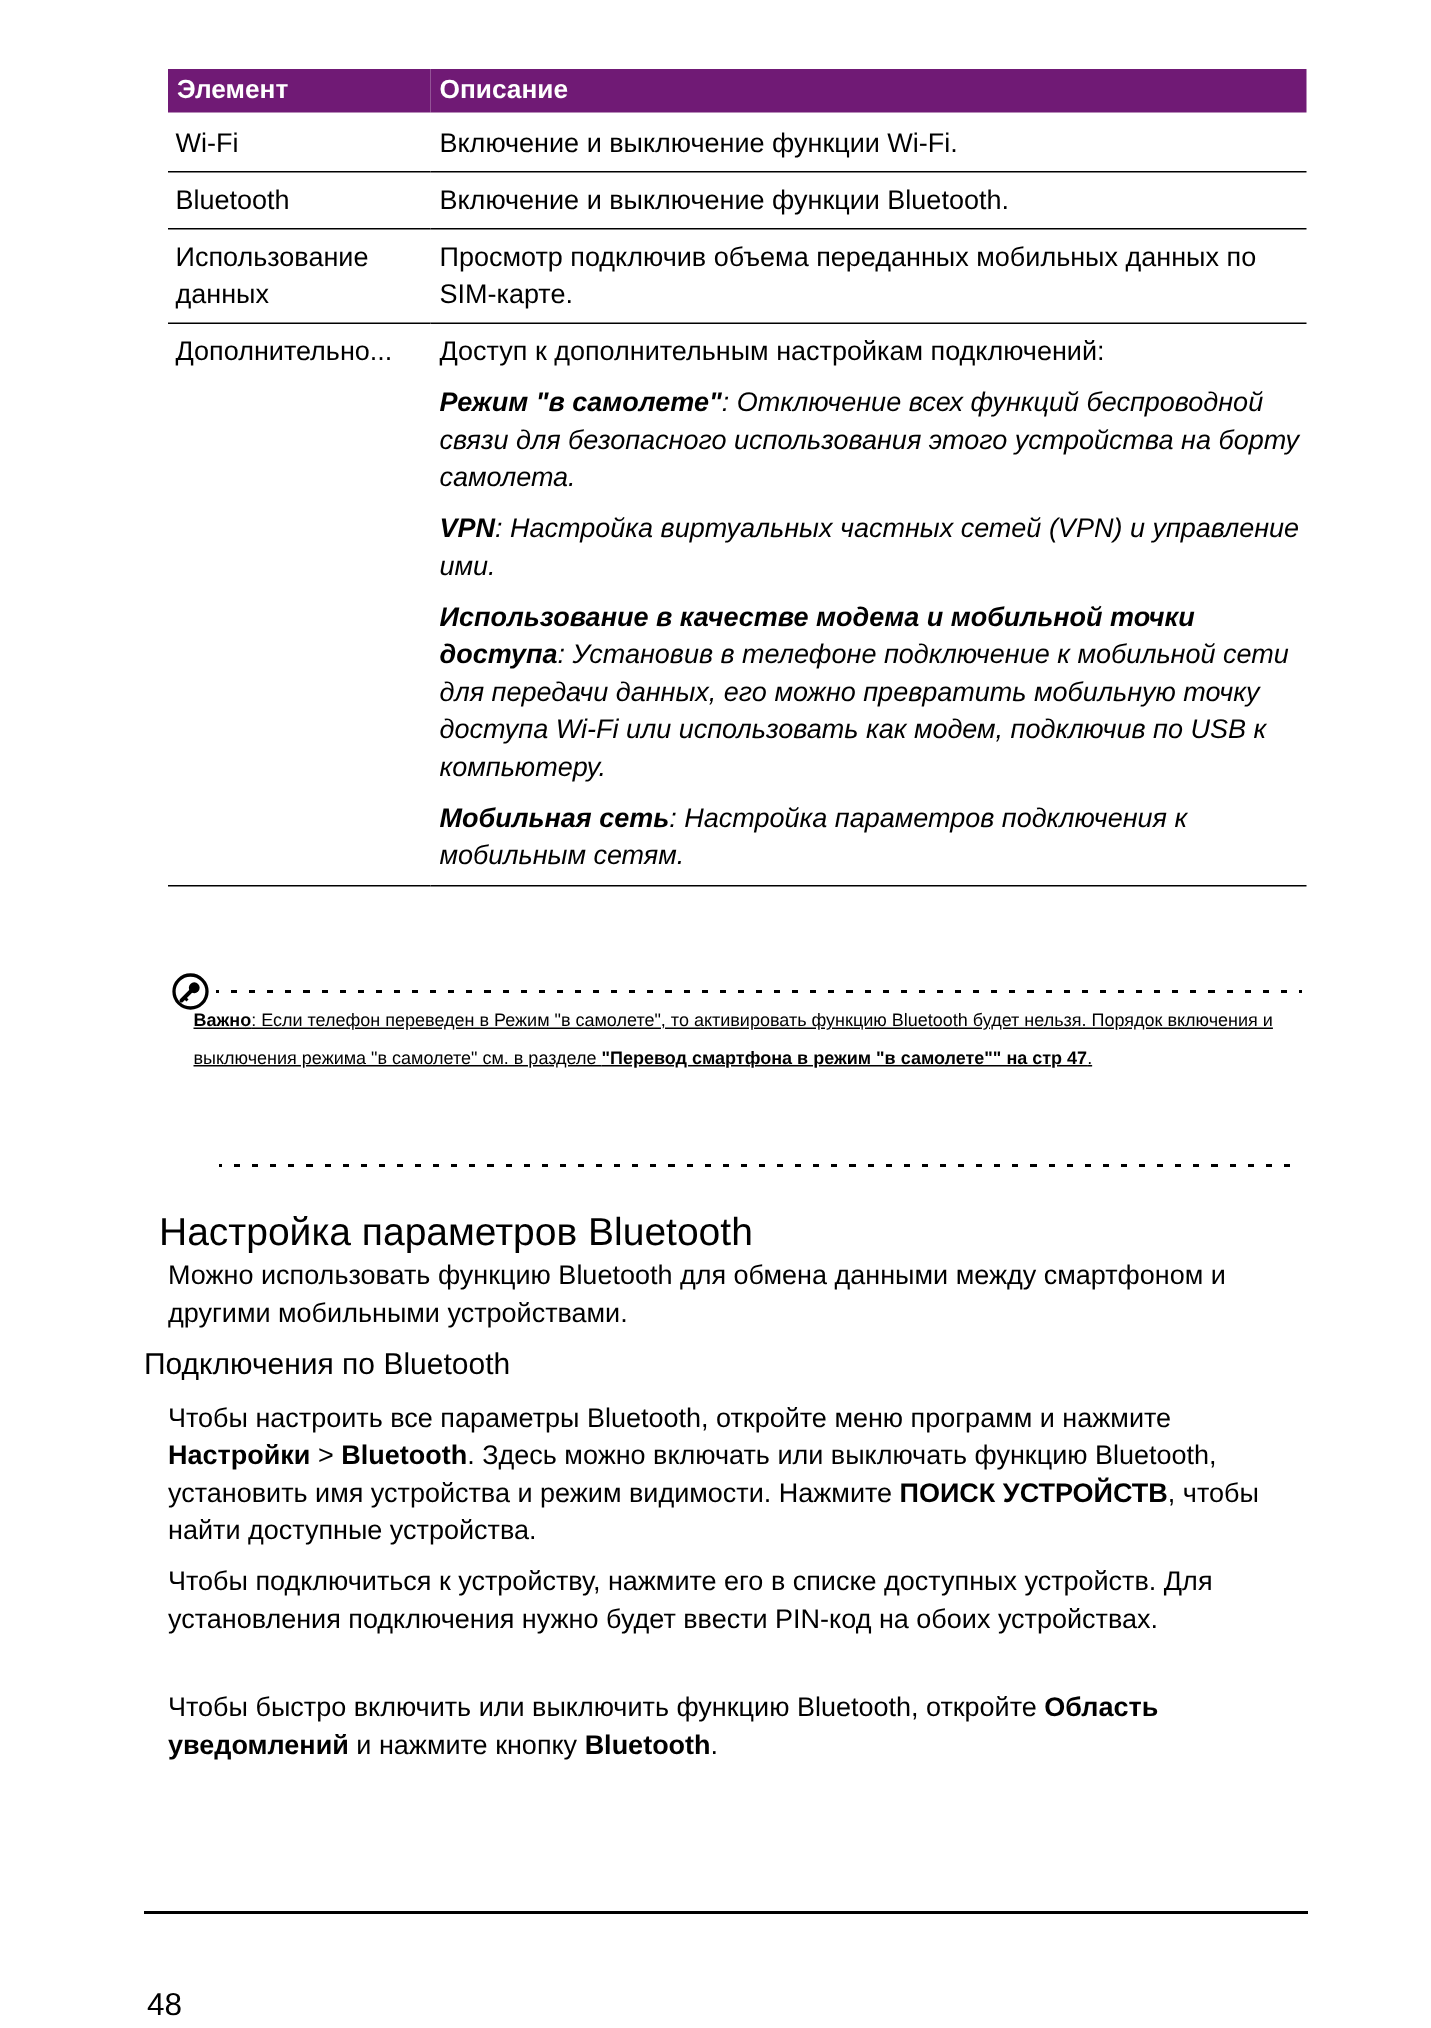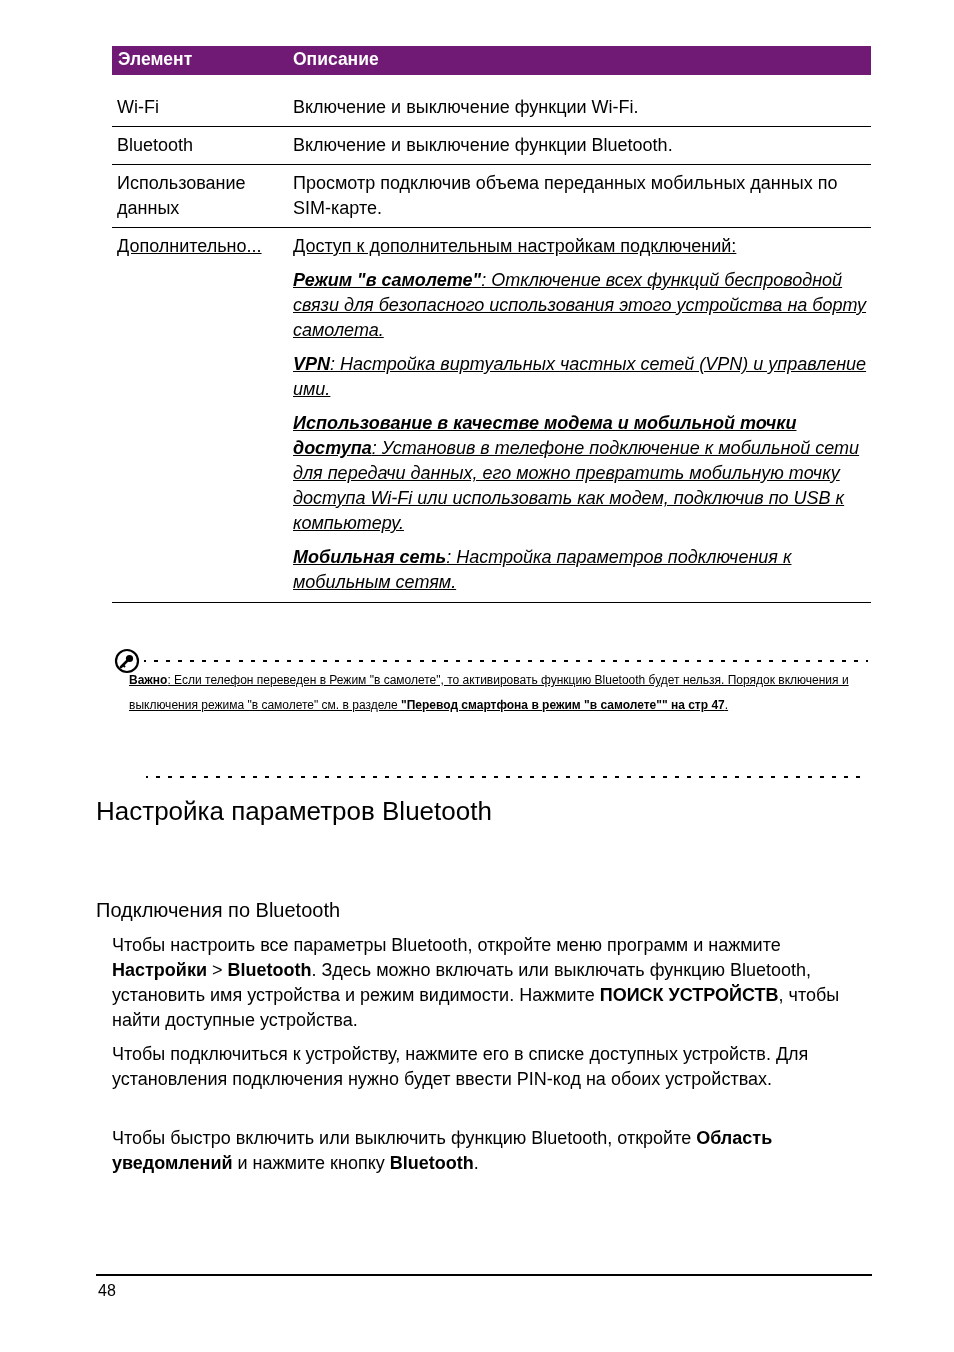--- a/index.html
+++ b/index.html
@@ -14,49 +14,49 @@
     .tbl th {
       background: #701a75; color: #fff; font-weight: bold; font-size: 17.5px;
       text-align: left; padding: 3px 6px 5px 6px; height: 21px; line-height: 21px;
     }
     .tbl td {
       font-size: 18px; line-height: 25px; vertical-align: top;
       padding: 6px 6px 6px 6px; border-bottom: 1px solid #000;
     }
     .tbl td.c1 { width: 164px; padding-left: 5px; }
     .tbl td.c2 { padding-left: 6px; padding-right: 4px; }
-    .tbl tr.first td { padding-top: 20px; }
+    .tbl tr.first td { padding-top: 8px; }
     .sub { font-style: italic; margin-top: 9px; }
     .sub b { font-weight: bold; }
-    .tbl tr.last td { padding-bottom: 7px; border-bottom: 1.5px solid #000; text-decoration: underline; }
+    .tbl tr.last td { padding-bottom: 7px; border-bottom: 1.5px solid #000; }
 
     
     .note { position: absolute; left: 112px; top: 646px; width: 760px; }
     .note-icon {
       position: absolute; left: 2px; top: 2px; width: 26px; height: 26px;
     }
     .dots {
       position: absolute; height: 0; border-top: 2px dashed #000;
       border-image: repeating-linear-gradient(90deg, #000 0 4px, transparent 4px 12px) 2;
     }
     .dots.top { left: 32px; top: 14px; width: 724px; }
     .dots.bottom { left: 34px; top: 130px; width: 722px; }
     .note-text {
       position: absolute; left: 17px; top: 22px; width: 725px;
       font-size: 12px; line-height: 25px; text-decoration: underline;
     }
 
     
-    .h1 { position: absolute; left: 96px; top: 795px; font-size: 26px; line-height: 32px; font-weight: normal; margin: 0; }
+    .h1 { position: absolute; left: 96px; top: 795px; font-size: 26px; line-height: 32px; font-weight: normal; margin: 10px; }
     .p { position: absolute; left: 112px; width: 760px; font-size: 18px; line-height: 25px; margin: 0; }
     .h2 { position: absolute; left: 96px; top: 897px; font-size: 20px; line-height: 26px; font-weight: normal; margin: 0; }
 
     
     .footer-rule { position: absolute; left: 96px; top: 1274px; width: 776px; height: 0; border-top: 2px solid #000; }
-    .page-num { position: absolute; left: 98px; top: 1278px; font-size: 16px; line-height: 26px; }
+    .page-num { position: absolute; left: 98px; top: 1324px; font-size: 21px; line-height: 26px; }
   </style>
 </head>
 <body>
 
 <div class="page">
 
   <table class="tbl">
     <thead>
       <tr>
         <th>Элемент</th>
@@ -95,20 +95,21 @@
       <circle cx="15.5" cy="10.5" r="3.6" fill="#000"></circle>
       <line x1="13.5" y1="12.5" x2="7" y2="19" stroke="#000" stroke-width="2.6" stroke-linecap="round"></line>
       <line x1="9" y1="17" x2="11" y2="19" stroke="#000" stroke-width="2"></line>
     </svg>
     <div class="dots top"></div>
     <div class="note-text"><b>Важно</b><span>: Если телефон переведен в Режим "в самолете", то активировать функцию Bluetooth будет нельзя. Порядок включения и выключения режима "в самолете" см. в разделе </span><b>"Перевод смартфона в режим "в самолете"" на стр 47</b><span>.</span></div>
     <div class="dots bottom"></div>
   </div>
 
   <h1 class="h1">Настройка параметров Bluetooth</h1>
+  <p class="p" style="top:838px">Можно использовать функцию Bluetooth для обмена данными между смартфоном и другими мобильными устройствами.</p>
 
   <h2 class="h2">Подключения по Bluetooth</h2>
 
   <p class="p" style="top:933px"><span>Чтобы настроить все параметры Bluetooth, откройте меню программ и нажмите </span><b>Настройки</b><span> &gt; </span><b>Bluetooth</b><span>. Здесь можно включать или выключать функцию Bluetooth, установить имя устройства и режим видимости. Нажмите </span><b>ПОИСК УСТРОЙСТВ</b><span>, чтобы найти доступные устройства.</span></p>
 
   <p class="p" style="top:1042px">Чтобы подключиться к устройству, нажмите его в списке доступных устройств. Для установления подключения нужно будет ввести PIN-код на обоих устройствах.</p>
 
   <p class="p" style="top:1126px"><span>Чтобы быстро включить или выключить функцию Bluetooth, откройте </span><b>Область уведомлений</b><span> и нажмите кнопку </span><b>Bluetooth</b><span>.</span></p>
 
   <div class="footer-rule"></div>

